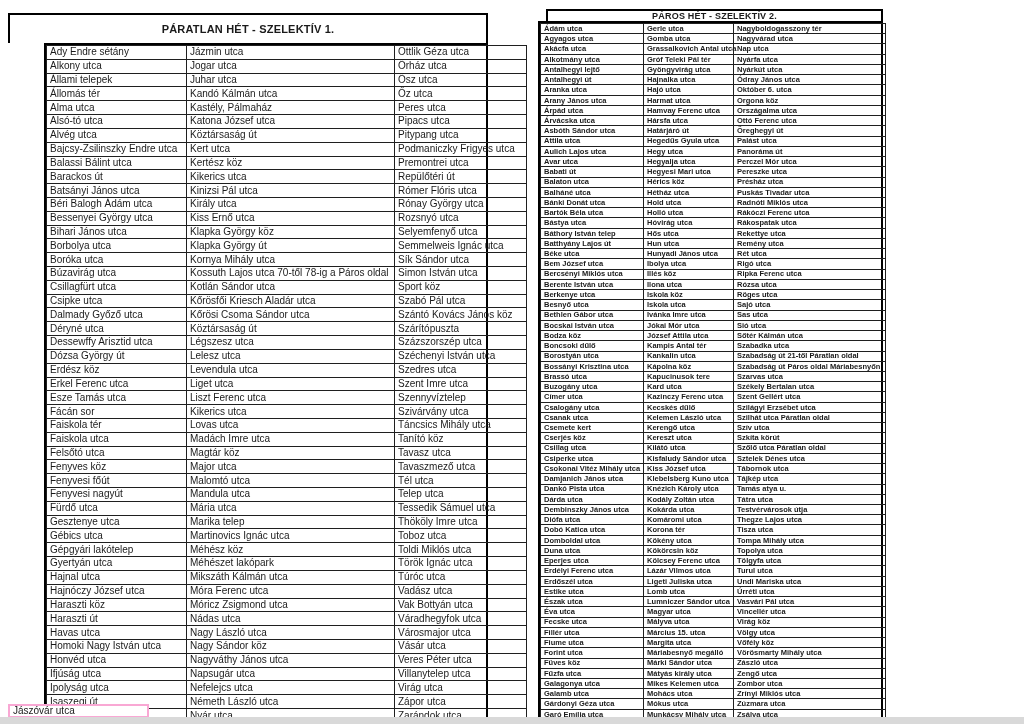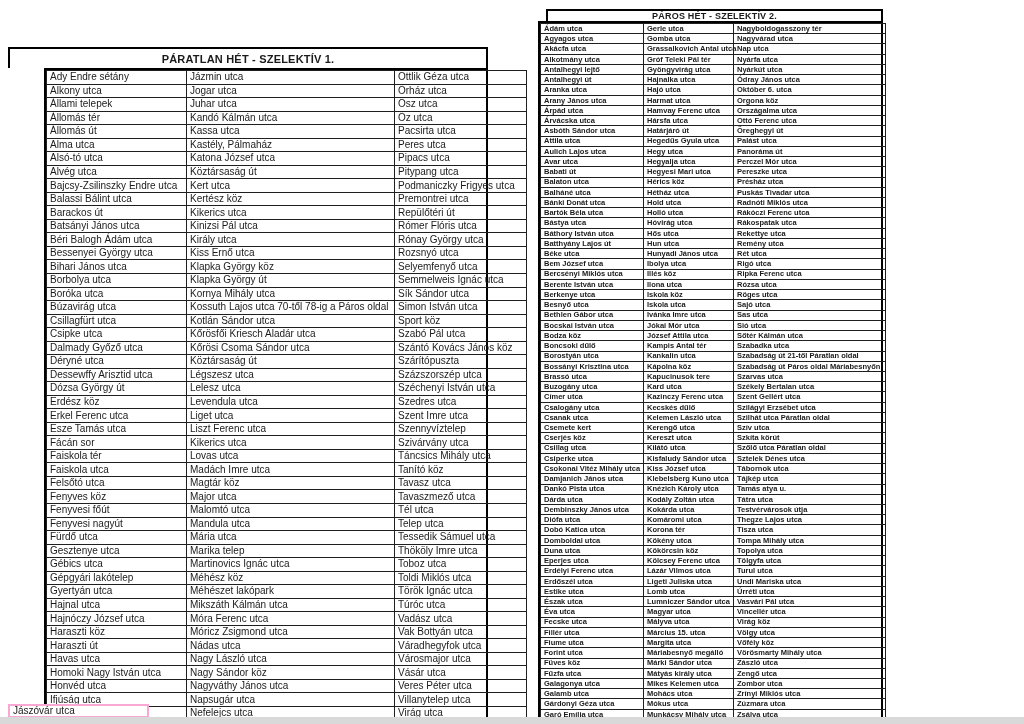--- a/index.html
+++ b/index.html
@@ -34,21 +34,21 @@
   table.street-grid td {
     border: 1px solid #1f1f1f;
     padding: 0 0 0 3px;
     vertical-align: middle;
     white-space: nowrap;
     overflow: visible;
     line-height: 1;
   }
   
   #odd-table { left: 8px; top: 13px; width: 480px; }
-  #odd-table .tb-header { height: 21px; font-size: 11px; margin-top: 34px; }
+  #odd-table .tb-header { height: 30px; font-size: 11px; }
   #odd-table .grid-wrap { height: 678px; margin-left: 36px; }
   #odd-table td { font-size: 10px; }
   .hanging-cell {
     position: absolute;
     left: 8px; top: 704px;
     width: 141px; height: 14px;
     border: 2px solid #f9a8d4;
     box-sizing: border-box;
     background: #fff;
     font-size: 10px;
@@ -98,25 +98,20 @@
             <td>Állami telepek</td>
             <td>Juhar utca</td>
             <td>Ősz utca</td>
           </tr>
           <tr>
             <td>Állomás tér</td>
             <td>Kandó Kálmán utca</td>
             <td>Őz utca</td>
           </tr>
           <tr>
-            <td>Állomás út</td>
-            <td>Kassa utca</td>
-            <td>Pacsirta utca</td>
-          </tr>
-          <tr>
             <td>Alma utca</td>
             <td>Kastély, Pálmaház</td>
             <td>Peres utca</td>
           </tr>
           <tr>
             <td>Alsó-tó utca</td>
             <td>Katona József utca</td>
             <td>Pipacs utca</td>
           </tr>
           <tr>
@@ -445,21 +440,21 @@
             <td>Bartók Béla utca</td>
             <td>Holló utca</td>
             <td>Rákóczi Ferenc utca</td>
           </tr>
           <tr>
             <td>Bástya utca</td>
             <td>Hóvirág utca</td>
             <td>Rákospatak utca</td>
           </tr>
           <tr>
-            <td>Báthory István utca</td>
+            <td>Báthory István telep</td>
             <td>Hős utca</td>
             <td>Rekettye utca</td>
           </tr>
           <tr>
             <td>Batthyány Lajos út</td>
             <td>Hun utca</td>
             <td>Remény utca</td>
           </tr>
           <tr>
             <td>Béke utca</td>

